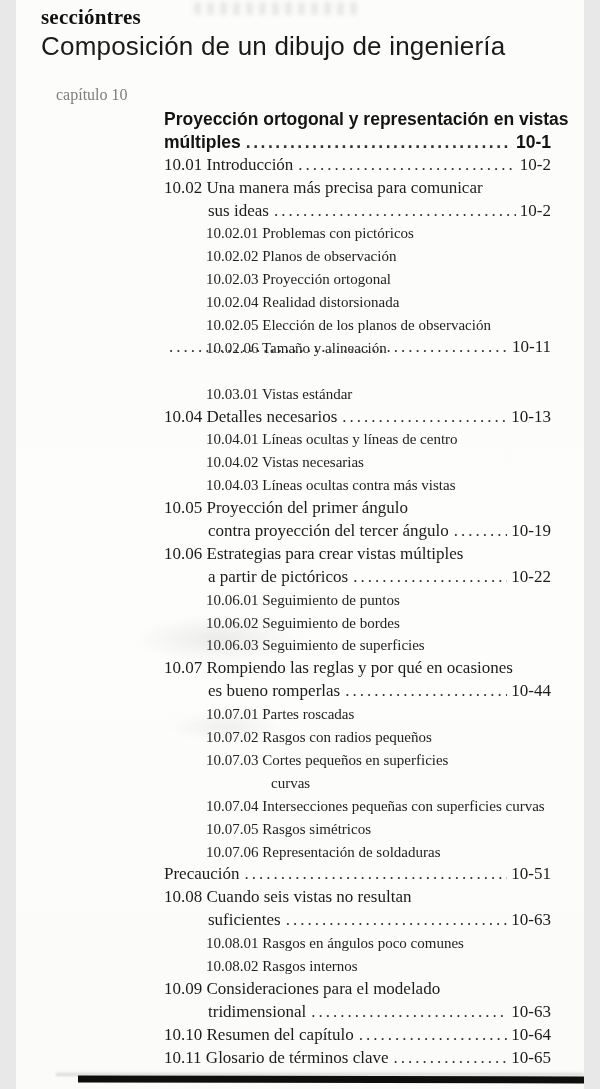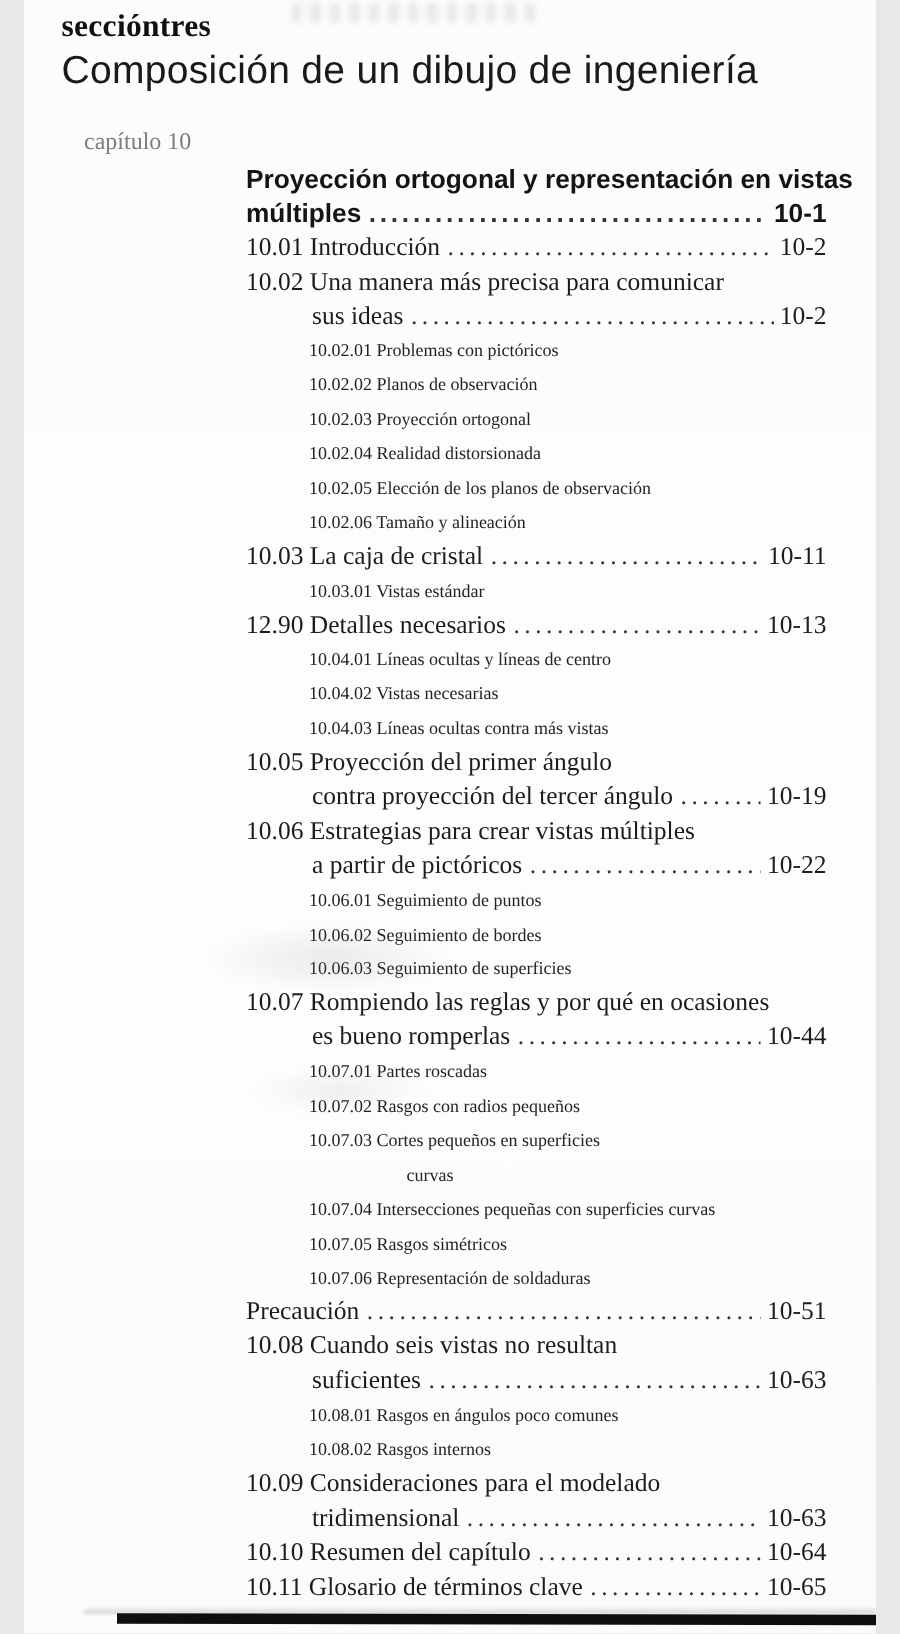--- a/index.html
+++ b/index.html
@@ -44,21 +44,21 @@
     letter-spacing:3px;margin:0 4px 0 5px;color:#333;
   }
   .page-num{flex:0 0 auto;}
   .level-0{
     font-family:"Liberation Sans", sans-serif;
     font-weight:bold;font-size:17.5px;color:#141414;
   }
   .level-0 .dots{letter-spacing:2.5px;}
   .level-1{font-size:17px;color:#1c1c1c;}
   .level-1 .cont{margin-left:44px;}
-  .level-2{font-size:12px;color:#222;margin-left:42px;}
+  .level-2{font-size:15px;color:#222;margin-left:42px;}
   .level-2 .cont{margin-left:65px;text-align:center;}
   
   .smudge-top{
     position:absolute;left:178px;top:2px;width:168px;height:13px;
     background:repeating-linear-gradient(90deg,rgba(125,125,125,.35) 0 7px,rgba(125,125,125,0) 7px 13px);
     filter:blur(2px);opacity:.45;border-radius:4px;
   }
   .smudge-mid{
     position:absolute;left:118px;top:615px;width:170px;height:48px;
     background:radial-gradient(ellipse at center,rgba(140,140,140,.16),rgba(140,140,140,0) 70%);
@@ -145,33 +145,32 @@
           <span class="txt">10.02.05 Elección de los planos de observación</span>
         </div>
       </div>
       <div class="entry level-2">
         <div class="line">
           <span class="txt">10.02.06 Tamaño y alineación</span>
         </div>
       </div>
       <div class="entry level-1">
         <div class="line">
-          <span class="txt">10.03 La caja de cristal</span>
           <span class="dots">........................................................................................................................</span>
           <span class="page-num">10-11</span>
         </div>
       </div>
       <div class="entry level-2">
         <div class="line">
           <span class="txt">10.03.01 Vistas estándar</span>
         </div>
       </div>
       <div class="entry level-1">
         <div class="line">
-          <span class="txt">12.90 Detalles necesarios</span>
+          <span class="txt">10.04 Detalles necesarios</span>
           <span class="dots">........................................................................................................................</span>
           <span class="page-num">10-13</span>
         </div>
       </div>
       <div class="entry level-2">
         <div class="line">
           <span class="txt">10.04.01 Líneas ocultas y líneas de centro</span>
         </div>
       </div>
       <div class="entry level-2">

